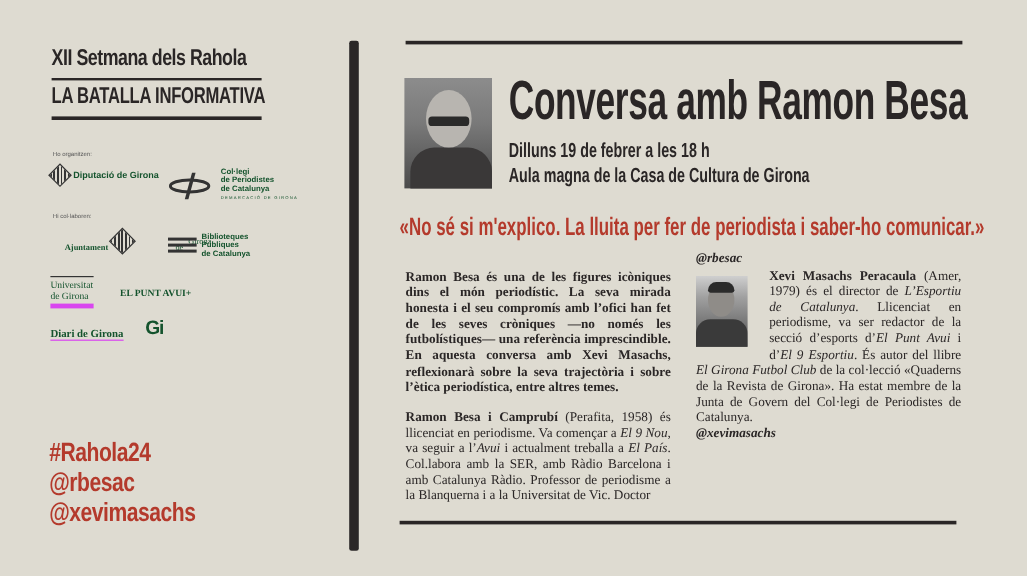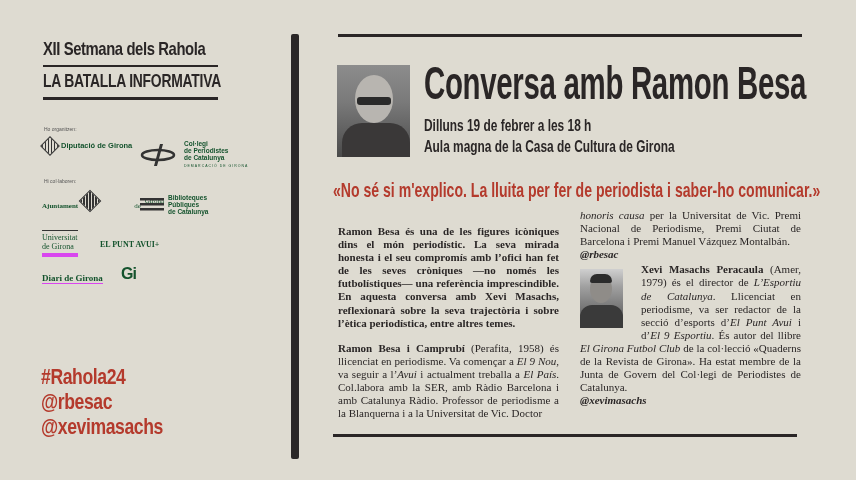--- a/index.html
+++ b/index.html
@@ -105,21 +105,21 @@
     <span class="txt" style="font-size:6.5px;line-height:7px;">
       <span>Col·legi</span><br>
       <span>de Periodistes</span><br>
       <span>de Catalunya</span><br>
       <span style="font-size:3.5px;font-weight:normal;letter-spacing:1px;">DEMARCACIÓ DE GIRONA</span>
     </span>
   </div>
 
   <div class="small-label" style="left:44px;top:178px;">Hi col·laboren:</div>
 
-  <div class="logo" style="left:42px;top:192px;font-family:'Liberation Serif',serif;">
+  <div class="logo" style="left:54px;top:192px;font-family:'Liberation Serif',serif;">
     <span style="font-size:7px;font-weight:bold;font-family:'Liberation Serif',serif;margin-top:10px;">Ajuntament</span>
     <span class="diamond" style="width:14px;height:14px;"></span>
     <span style="font-size:7px;font-family:'Liberation Serif',serif;margin-top:10px;margin-left:32px;">de</span>
     <span style="font-size:7px;font-family:'Liberation Serif',serif;">Girona</span>
   </div>
 
   <div class="logo" style="left:140px;top:194px;">
     <svg width="24" height="16" viewBox="0 0 24 16">
       <rect x="0" y="1" width="24" height="2.5" fill="#333"></rect>
       <rect x="0" y="6" width="24" height="2.5" fill="#333"></rect>
@@ -174,21 +174,20 @@
 
 <div class="quote">«No sé si m'explico. La lluita per fer de periodista i saber-ho comunicar.»</div>
 
 <div class="col col1">
   <p><b>Ramon Besa és una de les figures icòniques dins el món periodístic. La seva mirada honesta i el seu compromís amb l’ofici han fet de les seves cròniques —no només les futbolístiques— una referència imprescindible. En aquesta conversa amb Xevi Masachs, reflexionarà sobre la seva trajectòria i sobre l’ètica periodística, entre altres temes.</b></p>
   <div class="gap"></div>
   <p><b>Ramon Besa i Camprubí</b><span> (Perafita, 1958) és llicenciat en periodisme. Va començar a </span><i>El 9 Nou</i><span>, va seguir a l’</span><i>Avui</i><span> i actualment treballa a </span><i>El País</i><span>. Col.labora amb la SER, amb Ràdio Barcelona i amb Catalunya Ràdio. Professor de periodisme a la Blanquerna i a la Universitat de Vic. Doctor </span></p>
 </div>
 
 <div class="col col2">
-  <p><i>honoris causa</i><span> per la Universitat de Vic. Premi Nacional de Periodisme, Premi Ciutat de Barcelona i Premi Manuel Vázquez Montalbán.</span></p>
   <p><b><i>@rbesac</i></b></p>
   <div style="height:2px"></div>
   <div class="photo2">
     <div class="b2"></div>
       <div class="h2"></div>
       <div class="hair"></div>
   </div>
   <p><b>Xevi Masachs Peracaula</b><span> (Amer, 1979) és el director de </span><i>L’Esportiu de Catalunya</i><span>. Llicenciat en periodisme, va ser redactor de la secció d’esports d’</span><i>El Punt Avui</i><span> i d’</span><i>El 9 Esportiu</i><span>. És autor del llibre </span><i>El Girona Futbol Club</i><span> de la col·lecció «Quaderns de la Revista de Girona». Ha estat membre de la Junta de Govern del Col·legi de Periodistes de Catalunya.</span></p>
   <p><b><i>@xevimasachs</i></b></p>
 </div>

